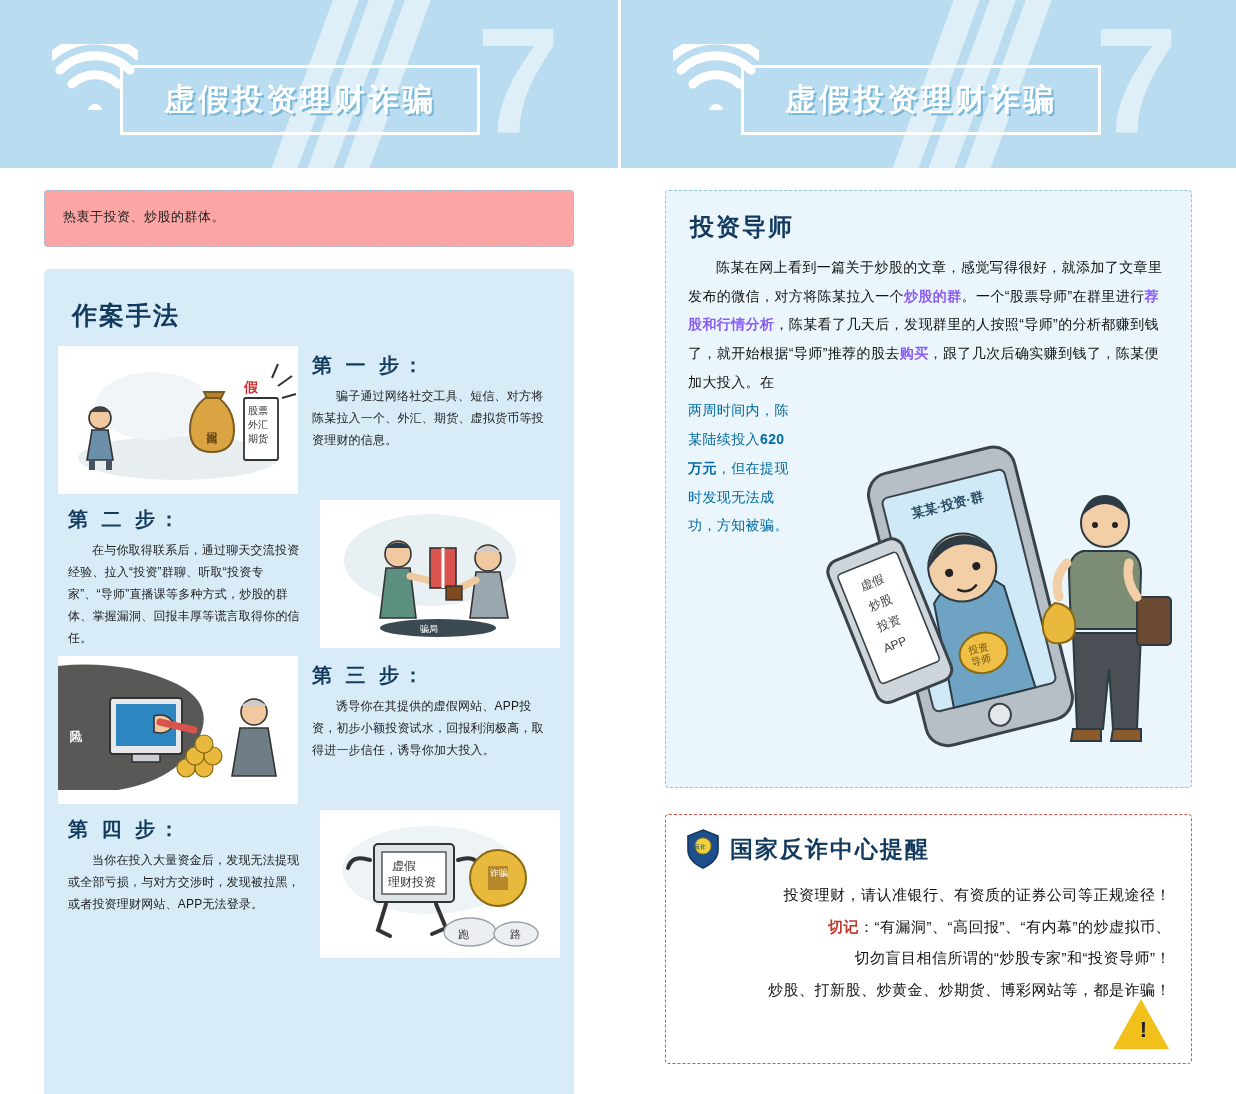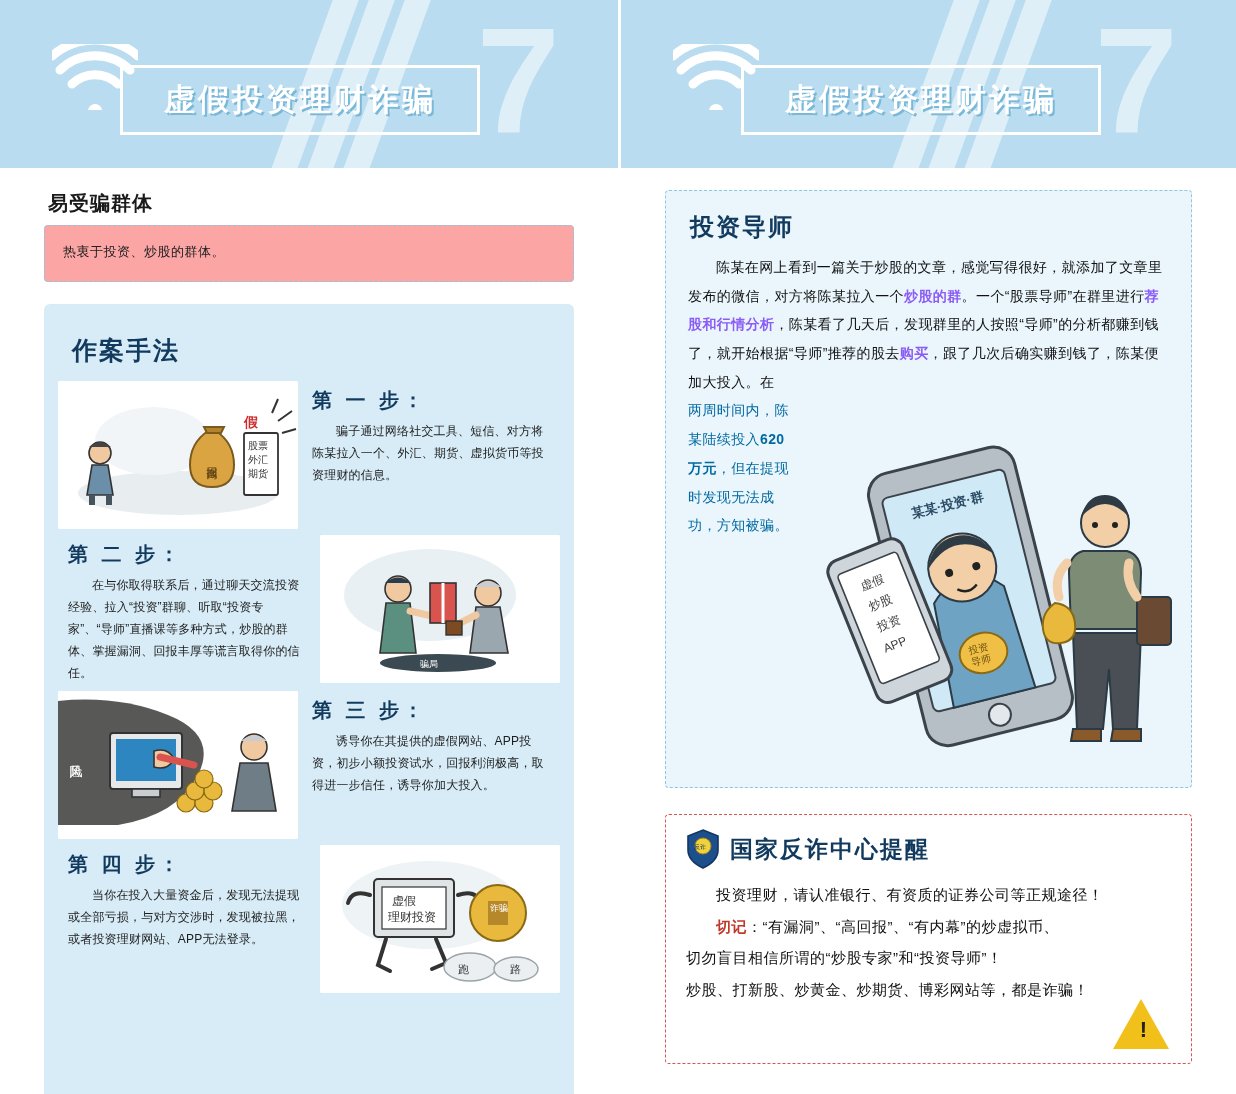--- a/index.html
+++ b/index.html
@@ -174,20 +174,21 @@
 
   
   .warn-box {
     margin-top: 26px;
     border: 1px dashed #d9534f;
     border-radius: 4px;
     padding: 14px 20px 18px 20px;
     position: relative;
     background: #ffffff;
     height: 250px;
+    text-align: right;
   }
   .warn-head {
     display: flex; align-items: center; gap: 10px;
     margin-bottom: 10px;
   }
   .warn-title {
     font-size: 23px; font-weight: bold; color: #123a5e;
     letter-spacing: 2px;
   }
   .warn-p {
@@ -234,21 +235,20 @@
         <path d="M0 12 a66 66 0 0 1 86 0" stroke="#fff" stroke-width="9" fill="none" stroke-linecap="round"></path>
       </svg>
       <div class="title-box">
         <span class="title-text">虚假投资理财诈骗</span>
       </div>
     </div>
 
     <div class="body">
 
       <div class="group1">
-        <div class="sec-title">易受骗群体</div>
         <div class="dash-box">
           <div class="body-text">热衷于投资、炒股的群体。</div>
         </div>
       </div>
 
       <div class="methods">
         <h2>作案手法</h2>
 
         <div class="step">
           <div class="ill">

